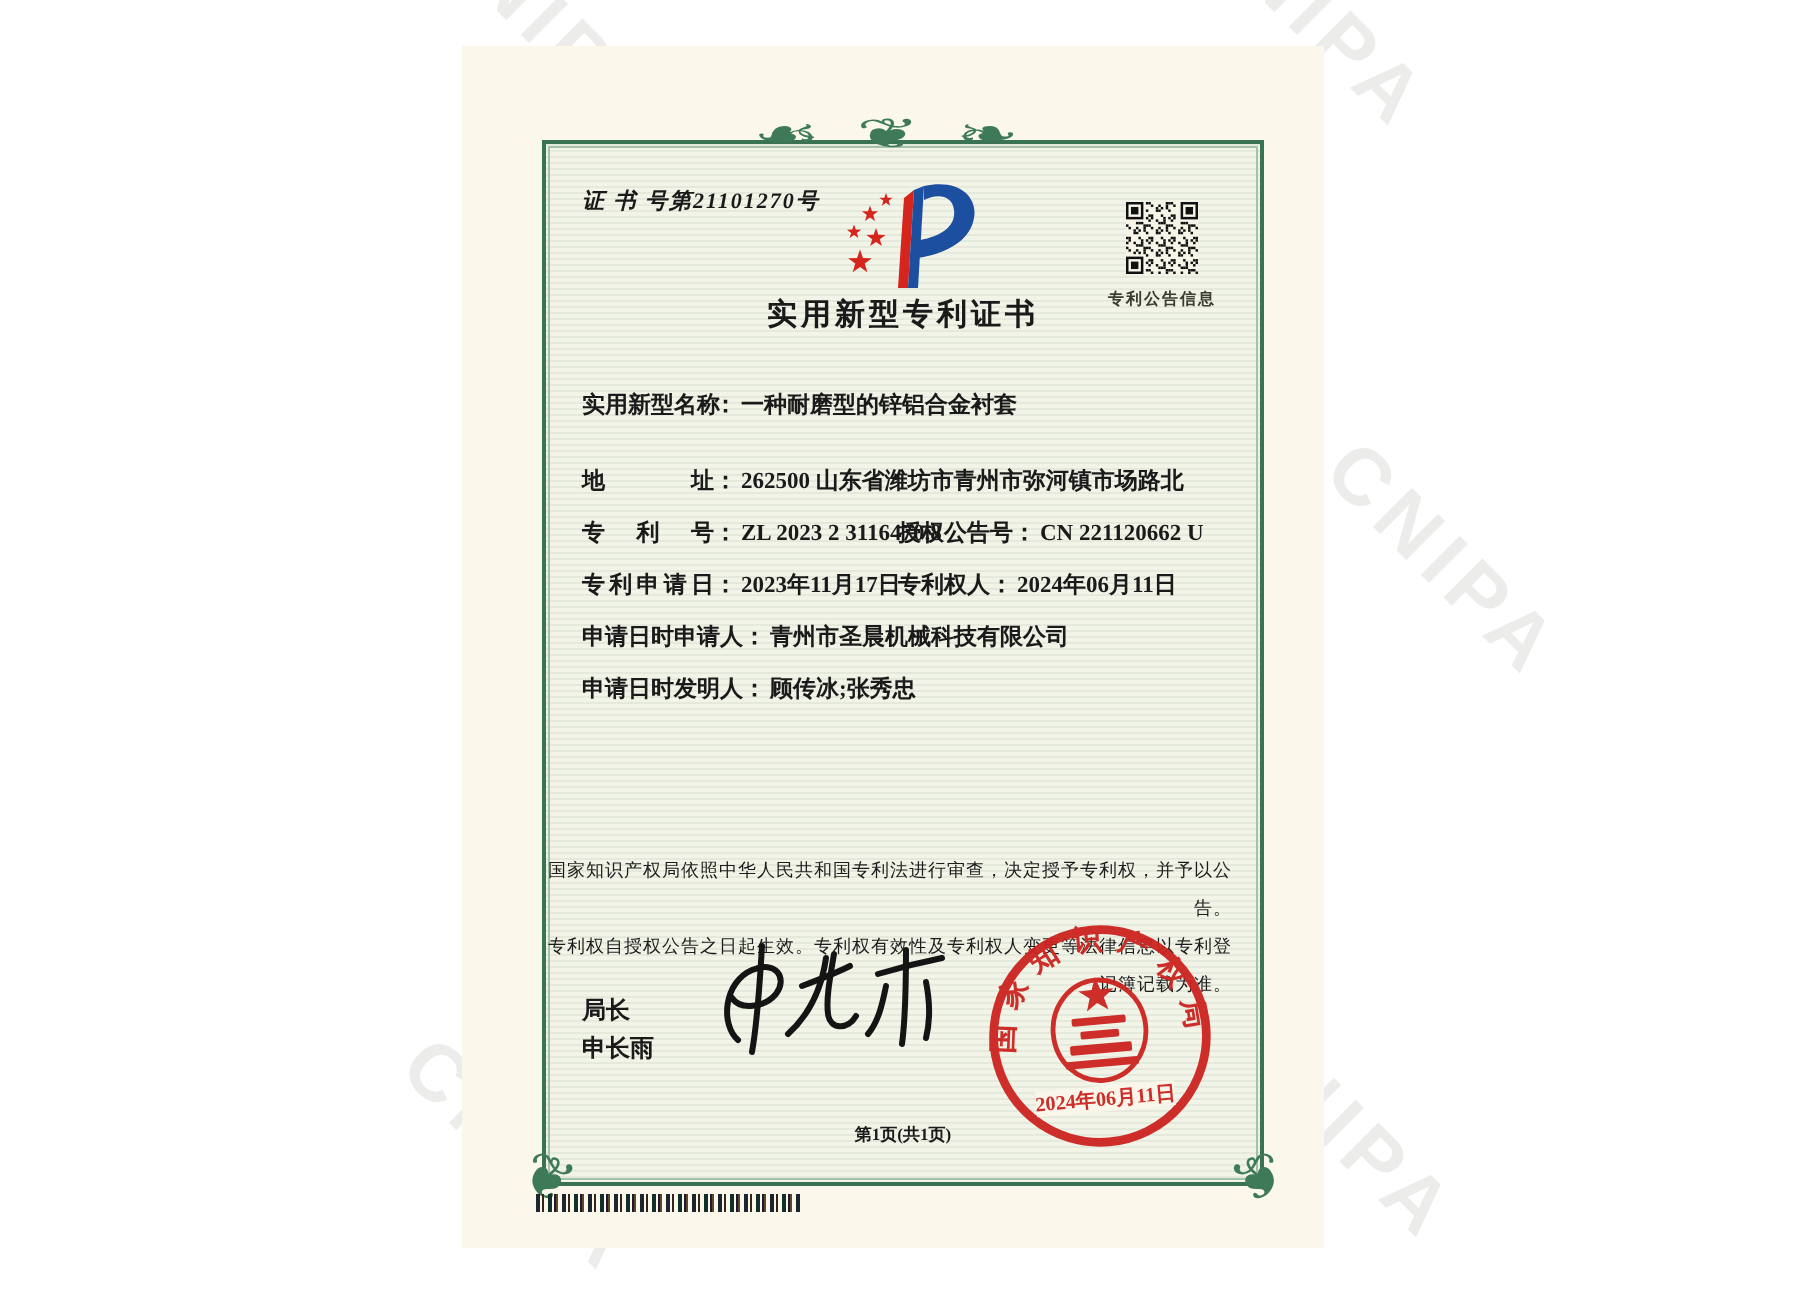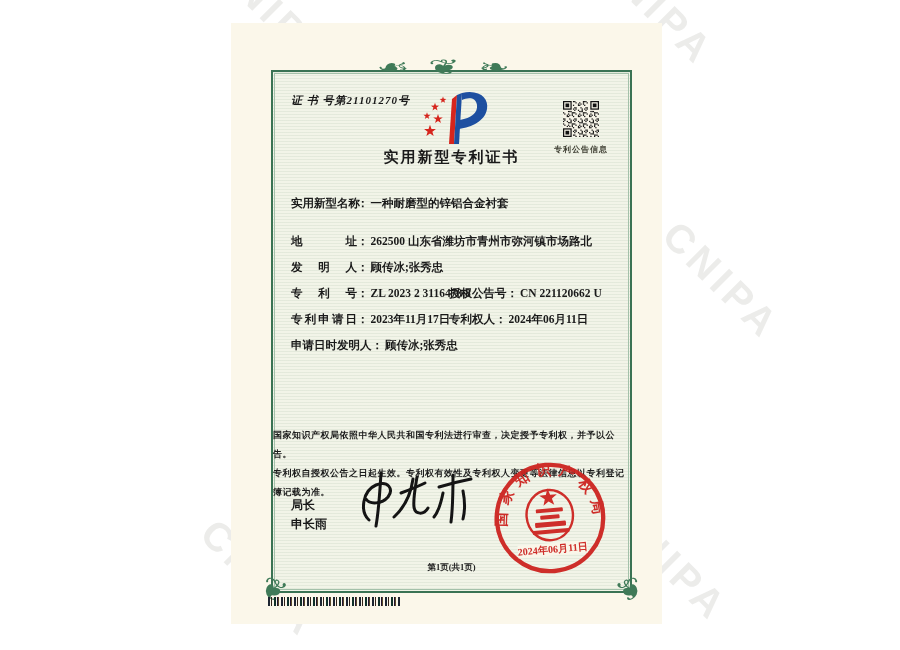--- a/index.html
+++ b/index.html
@@ -39,22 +39,22 @@
          font-size:15px;font-weight:bold;letter-spacing:2px;}
 
   .rows{position:absolute;left:18px;top:125px;right:8px;font-size:11.5px;font-weight:bold;}
   .row{position:relative;height:12px;line-height:12px;margin-bottom:14px;white-space:nowrap;}
   .row.gap-lg{margin-bottom:26px;}
   .lbl{display:inline-block;width:66px;text-align:justify;text-align-last:justify;vertical-align:top;}
   .colon{display:inline-block;}
   .val{padding-left:2px;}
   .pair-right{position:absolute;left:158px;top:0;}
 
-  .decl{position:absolute;left:0;right:4px;top:354px;text-align:left;
-        font-size:9px;line-height:19px;letter-spacing:0.5px;color:#1c1c1c;font-weight:700;}
+  .decl{position:absolute;left:0;right:14px;top:354px;text-align:right;
+        font-size:9px;line-height:19px;letter-spacing:0.5px;color:#1c1c1c;font-weight:400;}
 
   .sig-block{position:absolute;left:18px;top:424px;font-size:12px;font-weight:bold;line-height:19px;}
   .sig-svg{position:absolute;left:66px;top:394px;width:150px;height:74px;}
 
   .seal{position:absolute;left:219px;top:388px;width:116px;height:116px;transform:rotate(-5deg);opacity:0.95;}
 
   .footer{position:absolute;left:0;right:0;top:490px;text-align:center;font-size:8.5px;font-weight:600;}
 
   .barcode{position:absolute;left:37px;top:574px;width:132px;height:9px;
     background:repeating-linear-gradient(90deg,
@@ -316,29 +316,29 @@
       <div class="title">实用新型专利证书</div>
 
       <div class="rows">
         <div class="row gap-lg">
           <span class="lbl">实用新型名称</span><span class="colon">：</span><span class="val">一种耐磨型的锌铝合金衬套</span>
         </div>
         <div class="row">
           <span class="lbl">地址</span><span class="colon">：</span><span class="val">262500 山东省潍坊市青州市弥河镇市场路北</span>
         </div>
         <div class="row">
-          <span class="lbl">发明人</span><span class="colon">：</span><span class="val">顾传冰;张秀忠</span>
-        </div>
-        <div class="row">
           <span class="lbl">专利号</span><span class="colon">：</span><span class="val">ZL 2023 2 3116470.8</span>
           <span class="pair-right"><span>授权公告号</span><span class="colon">：</span><span class="val">CN 221120662 U</span></span>
         </div>
         <div class="row">
           <span class="lbl">专利申请日</span><span class="colon">：</span><span class="val">2023年11月17日</span>
           <span class="pair-right"><span>专利权人</span><span class="colon">：</span><span class="val">2024年06月11日</span></span>
+        </div>
+        <div class="row">
+          <span>申请日时申请人</span><span class="colon">：</span><span class="val">青州市圣晨机械科技有限公司</span>
         </div>
         <div class="row">
           <span>申请日时发明人</span><span class="colon">：</span><span class="val">顾传冰;张秀忠</span>
         </div>
       </div>
 
       <div class="decl">
         <div>国家知识产权局依照中华人民共和国专利法进行审查，决定授予专利权，并予以公告。</div>
         <div>专利权自授权公告之日起生效。专利权有效性及专利权人变更等法律信息以专利登记簿记载为准。</div>
       </div>

